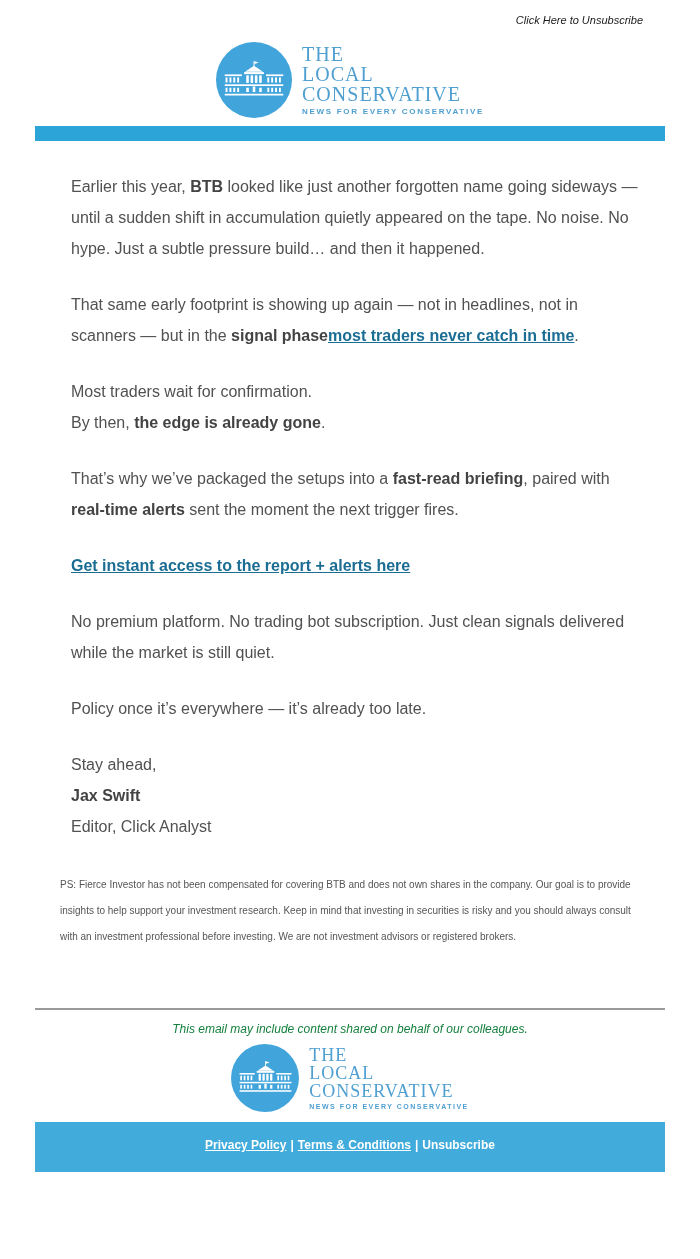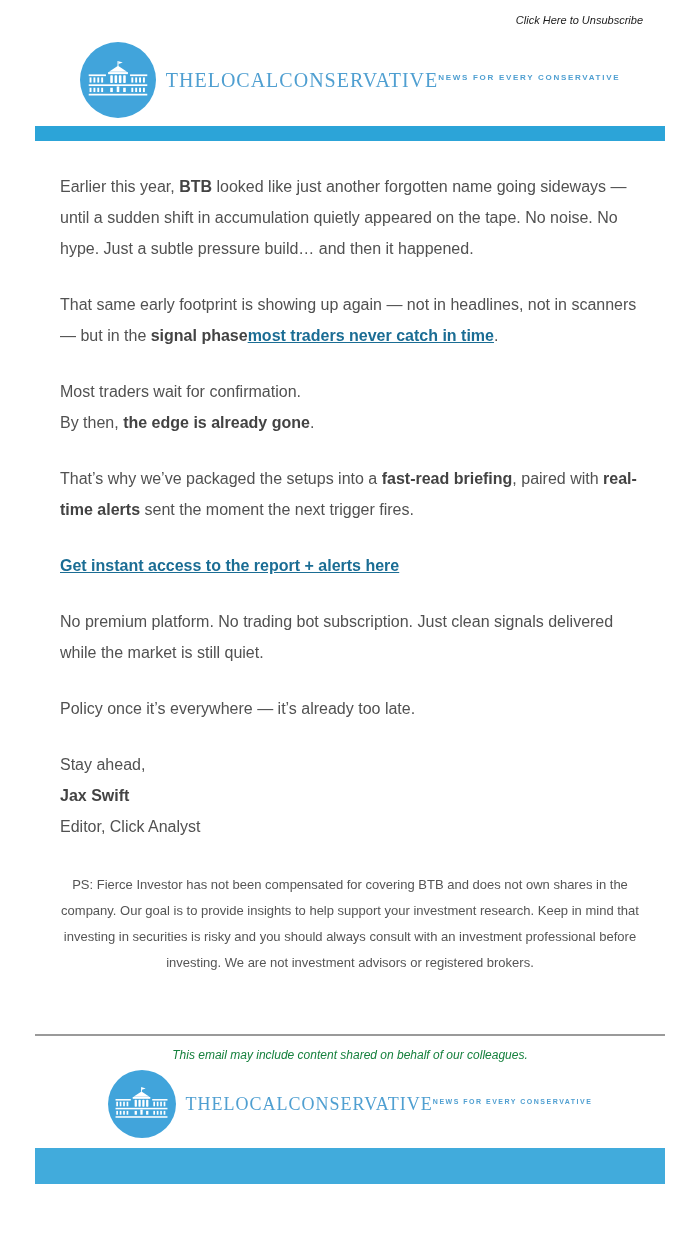--- a/index.html
+++ b/index.html
@@ -36,21 +36,21 @@
   }
   .logo-circle {
     width: 76px; height: 76px;
     border-radius: 50%;
     background: var(--circle, #41a4db);
     display: flex; align-items: center; justify-content: center;
     flex: 0 0 auto;
   }
   .logo-circle svg { width: 62px; height: 40px; display: block; }
   .logo-textstack {
-    display: flex; 
+    display: flex; flex-direction: column;
     font-family: "Liberation Serif", serif;
     color: var(--logoText, #4f9fd1);
   }
   .logo-line {
     font-size: 20px;
     line-height: 20px;
     letter-spacing: 1px;
     font-weight: 400;
   }
   .logo-tagline {
@@ -72,34 +72,33 @@
     background: var(--bar, #2ca4d8);
     margin-top: 8px;
   }
   
   .email-body {
     padding: 30px 25px 0 25px;
     font-size: 16px;
   }
   .email-body p {
     line-height: 31px;
-    margin: 0 0 25px 0;
+    margin: 0 0 25px 11px;
   }
   .email-body .b { font-weight: bold; color: #434343; }
   .email-body a.link {
     color: var(--link, #1b6d94);
     font-weight: bold;
     text-decoration: underline;
   }
   .ps-text {
     padding: 5px 25px 0 25px;
-    font-size: 13px;
+    font-size: 10px;
     line-height: 26px;
     color: #555555;
-    text-align: center;
   }
   
   .divider {
     margin-top: 58px;
     border: 0;
     border-top: 2px solid #9a9a9a;
     width: 100%;
   }
   .colleague-note {
     margin-top: 12px;
@@ -247,15 +246,18 @@
     </div>
     <div class="logo-textstack">
       <span class="logo-line">THE</span>
       <span class="logo-line">LOCAL</span>
       <span class="logo-line">CONSERVATIVE</span>
       <span class="logo-tagline">NEWS FOR EVERY CONSERVATIVE</span>
     </div>
   </div>
 
   <div class="footer">
+    <div class="footer-links">
+      <a href="#" class="u">Privacy Policy</a><span class="footer-sep">|</span><a href="#" class="u">Terms &amp; Conditions</a><span class="footer-sep">|</span><a href="#">Unsubscribe</a>
+    </div>
   </div>
 
 </div>
 
 </body></html>

